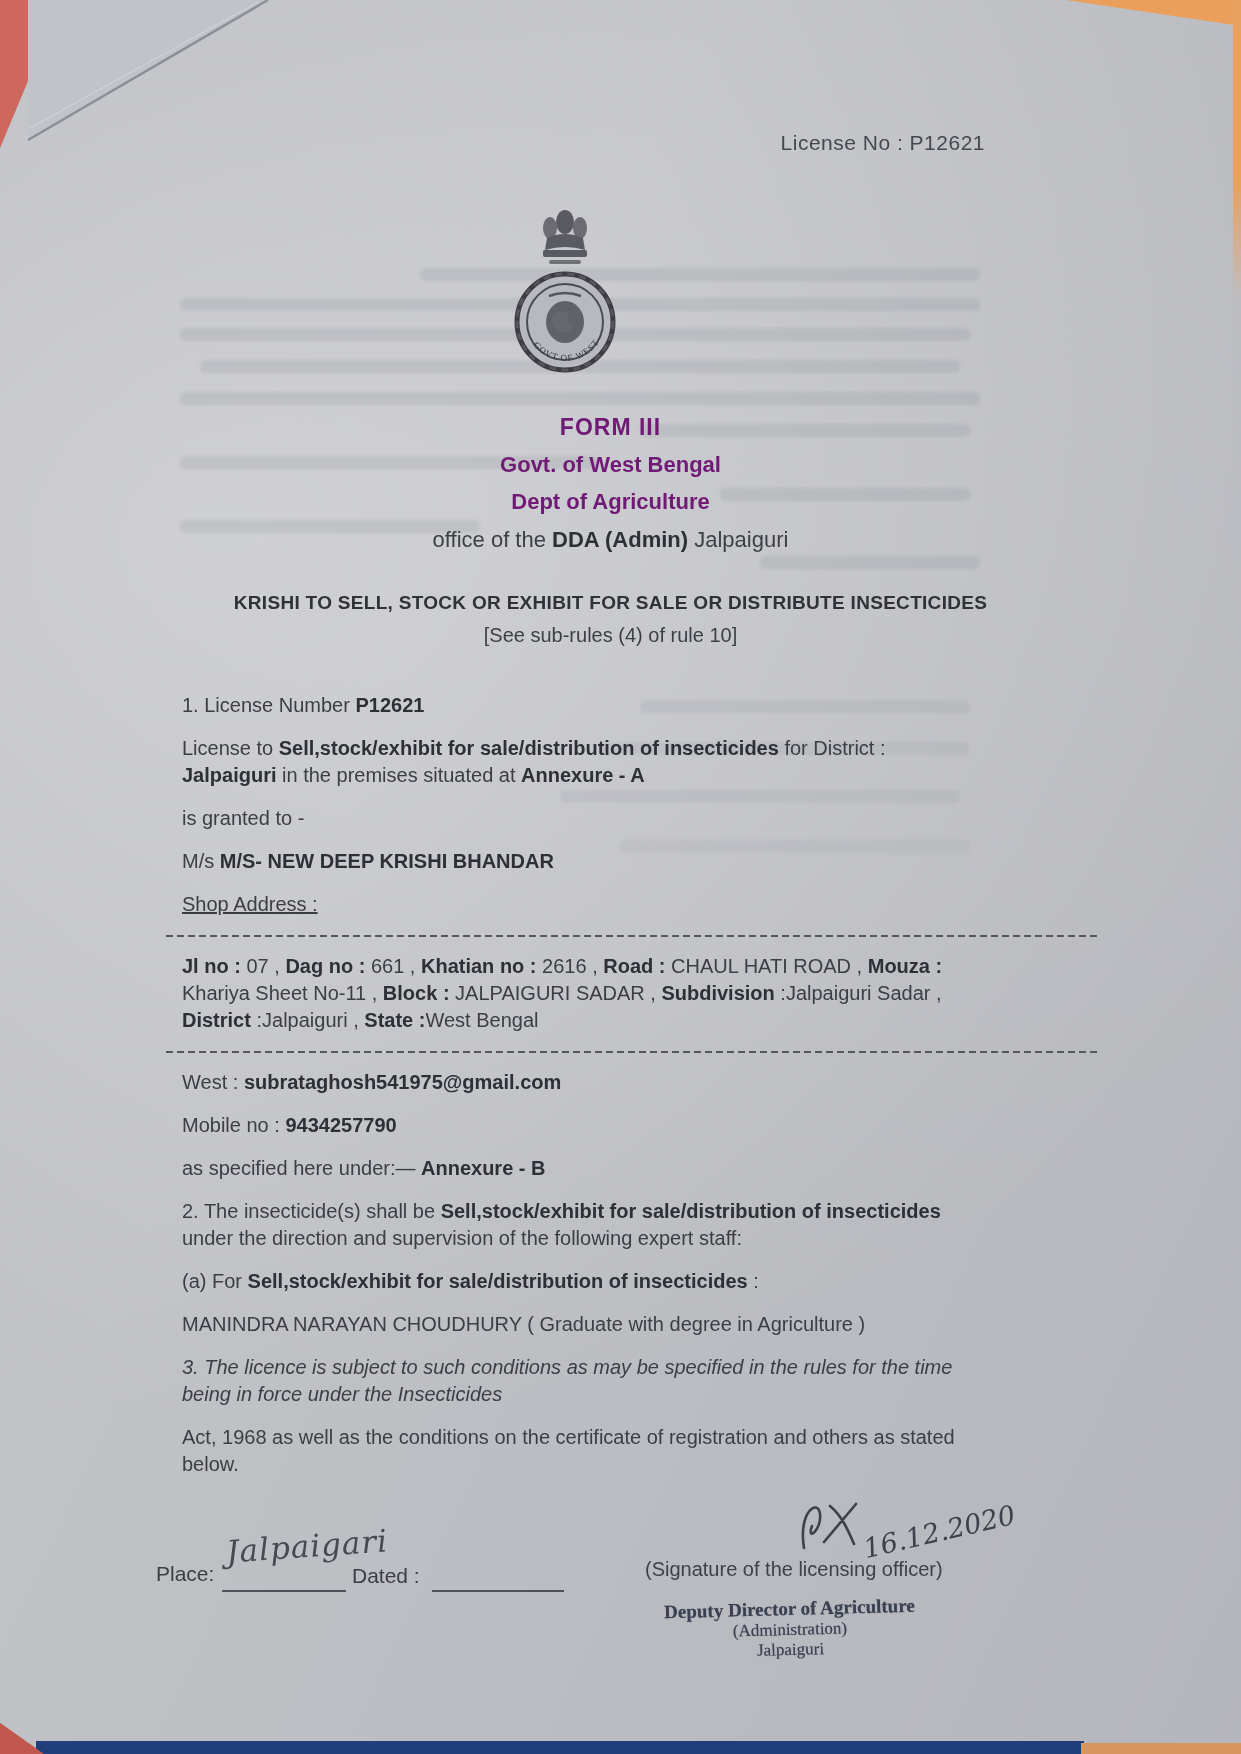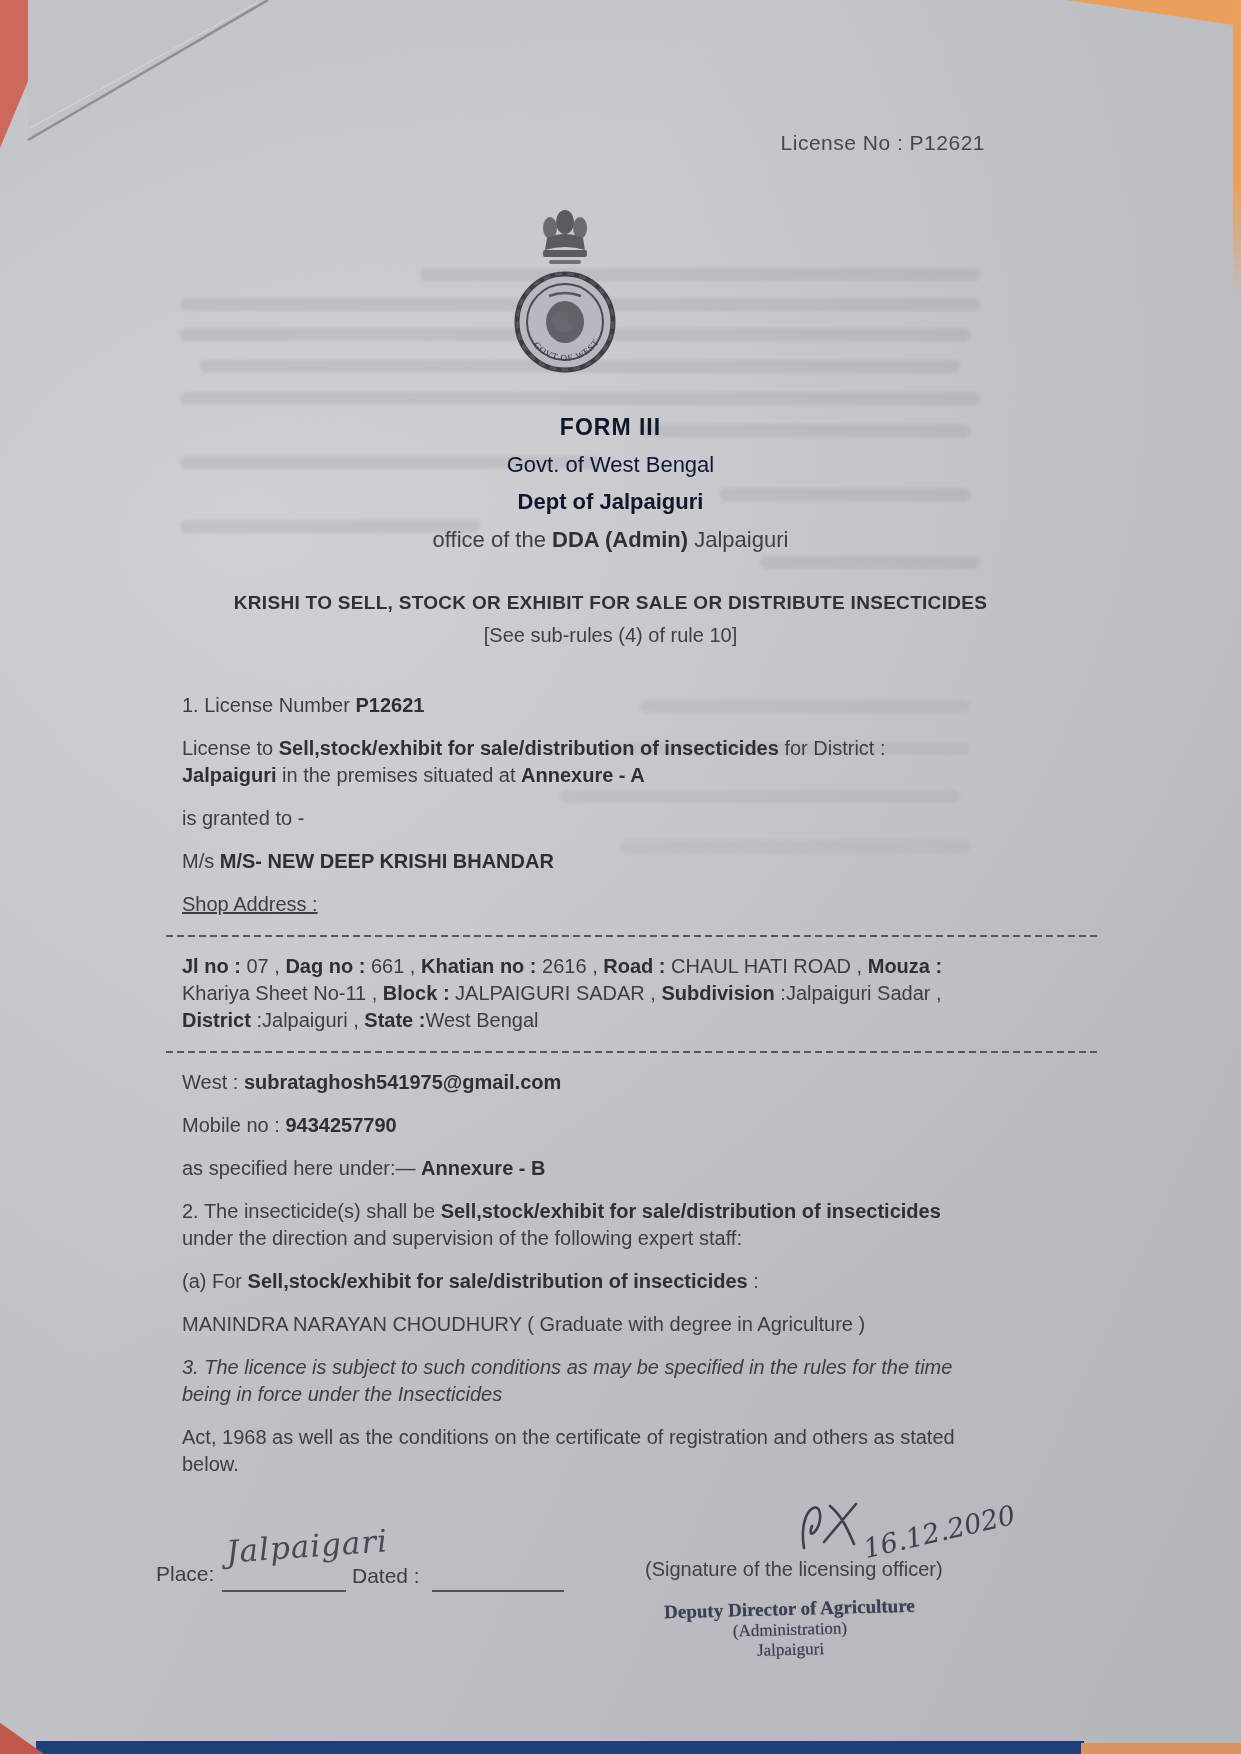--- a/index.html
+++ b/index.html
@@ -25,23 +25,23 @@
   
   .ghost{position:absolute;height:13px;border-radius:6px;
     background:rgba(104,107,118,.13);filter:blur(1.6px);}
 
   .licenseno{position:absolute;top:131px;right:256px;font-size:21px;color:#46484e;
     letter-spacing:.5px;}
 
   
   .emblem{position:absolute;top:204px;left:503px;width:124px;height:192px;}
 
-  .hdr{position:absolute;left:110px;right:130px;text-align:center;color:#0f172a;}
+  .hdr{position:absolute;left:110px;right:130px;text-align:center;color:#701a75;}
   .hdr.form{top:414px;font-size:23px;font-weight:bold;letter-spacing:1px;}
-  .hdr.govt{top:452px;font-size:22px;font-weight:normal;}
+  .hdr.govt{top:452px;font-size:22px;font-weight:bold;}
   .hdr.dept{top:489px;font-size:22px;font-weight:bold;}
   .hdr.office{top:527px;font-size:22px;font-weight:normal;color:#3d3f45;}
   .hdr.office b{color:#2e3036;}
   .hdr.title{top:592px;font-size:19px;font-weight:bold;letter-spacing:.3px;color:#303237;}
   .hdr.subrule{top:624px;font-size:20px;color:#3d3f45;}
 
   .bodytext{position:absolute;top:676px;left:166px;width:812px;font-size:20px;
     line-height:27px;color:#3c3e44;}
   .bodytext p{margin:16px;}
   .b{font-weight:bold;color:#2e3036;}
@@ -127,21 +127,21 @@
         <path id="capArc" d="M 28 138 A 40 40 0 0 0 96 138"></path>
       </defs>
       <text font-size="9" font-family="Liberation Serif, serif" fill="#33333a" letter-spacing="1">
         <textPath href="#capArc" startOffset="4">GOVT OF WEST BENGAL</textPath>
       </text>
     </g>
   </svg>
 
   <div class="hdr form">FORM III</div>
   <div class="hdr govt">Govt. of West Bengal</div>
-  <div class="hdr dept">Dept of Jalpaiguri</div>
+  <div class="hdr dept">Dept of Agriculture</div>
   <div class="hdr office"><span>office of the </span><b>DDA (Admin)</b><span> Jalpaiguri</span></div>
   <div class="hdr title">KRISHI TO SELL, STOCK OR EXHIBIT FOR SALE OR DISTRIBUTE INSECTICIDES</div>
   <div class="hdr subrule">[See sub-rules (4) of rule 10]</div>
 
   <div class="bodytext">
     <p><span>1. License Number </span><span class="b">P12621</span></p>
 
     <p class="mt2"><span>License to </span><span class="b">Sell,stock/exhibit for sale/distribution of insecticides</span><span> for District : </span><span class="b">Jalpaiguri</span><span> in the premises situated at </span><span class="b">Annexure - A</span></p>
 
     <p class="mt14">is granted to -</p>

